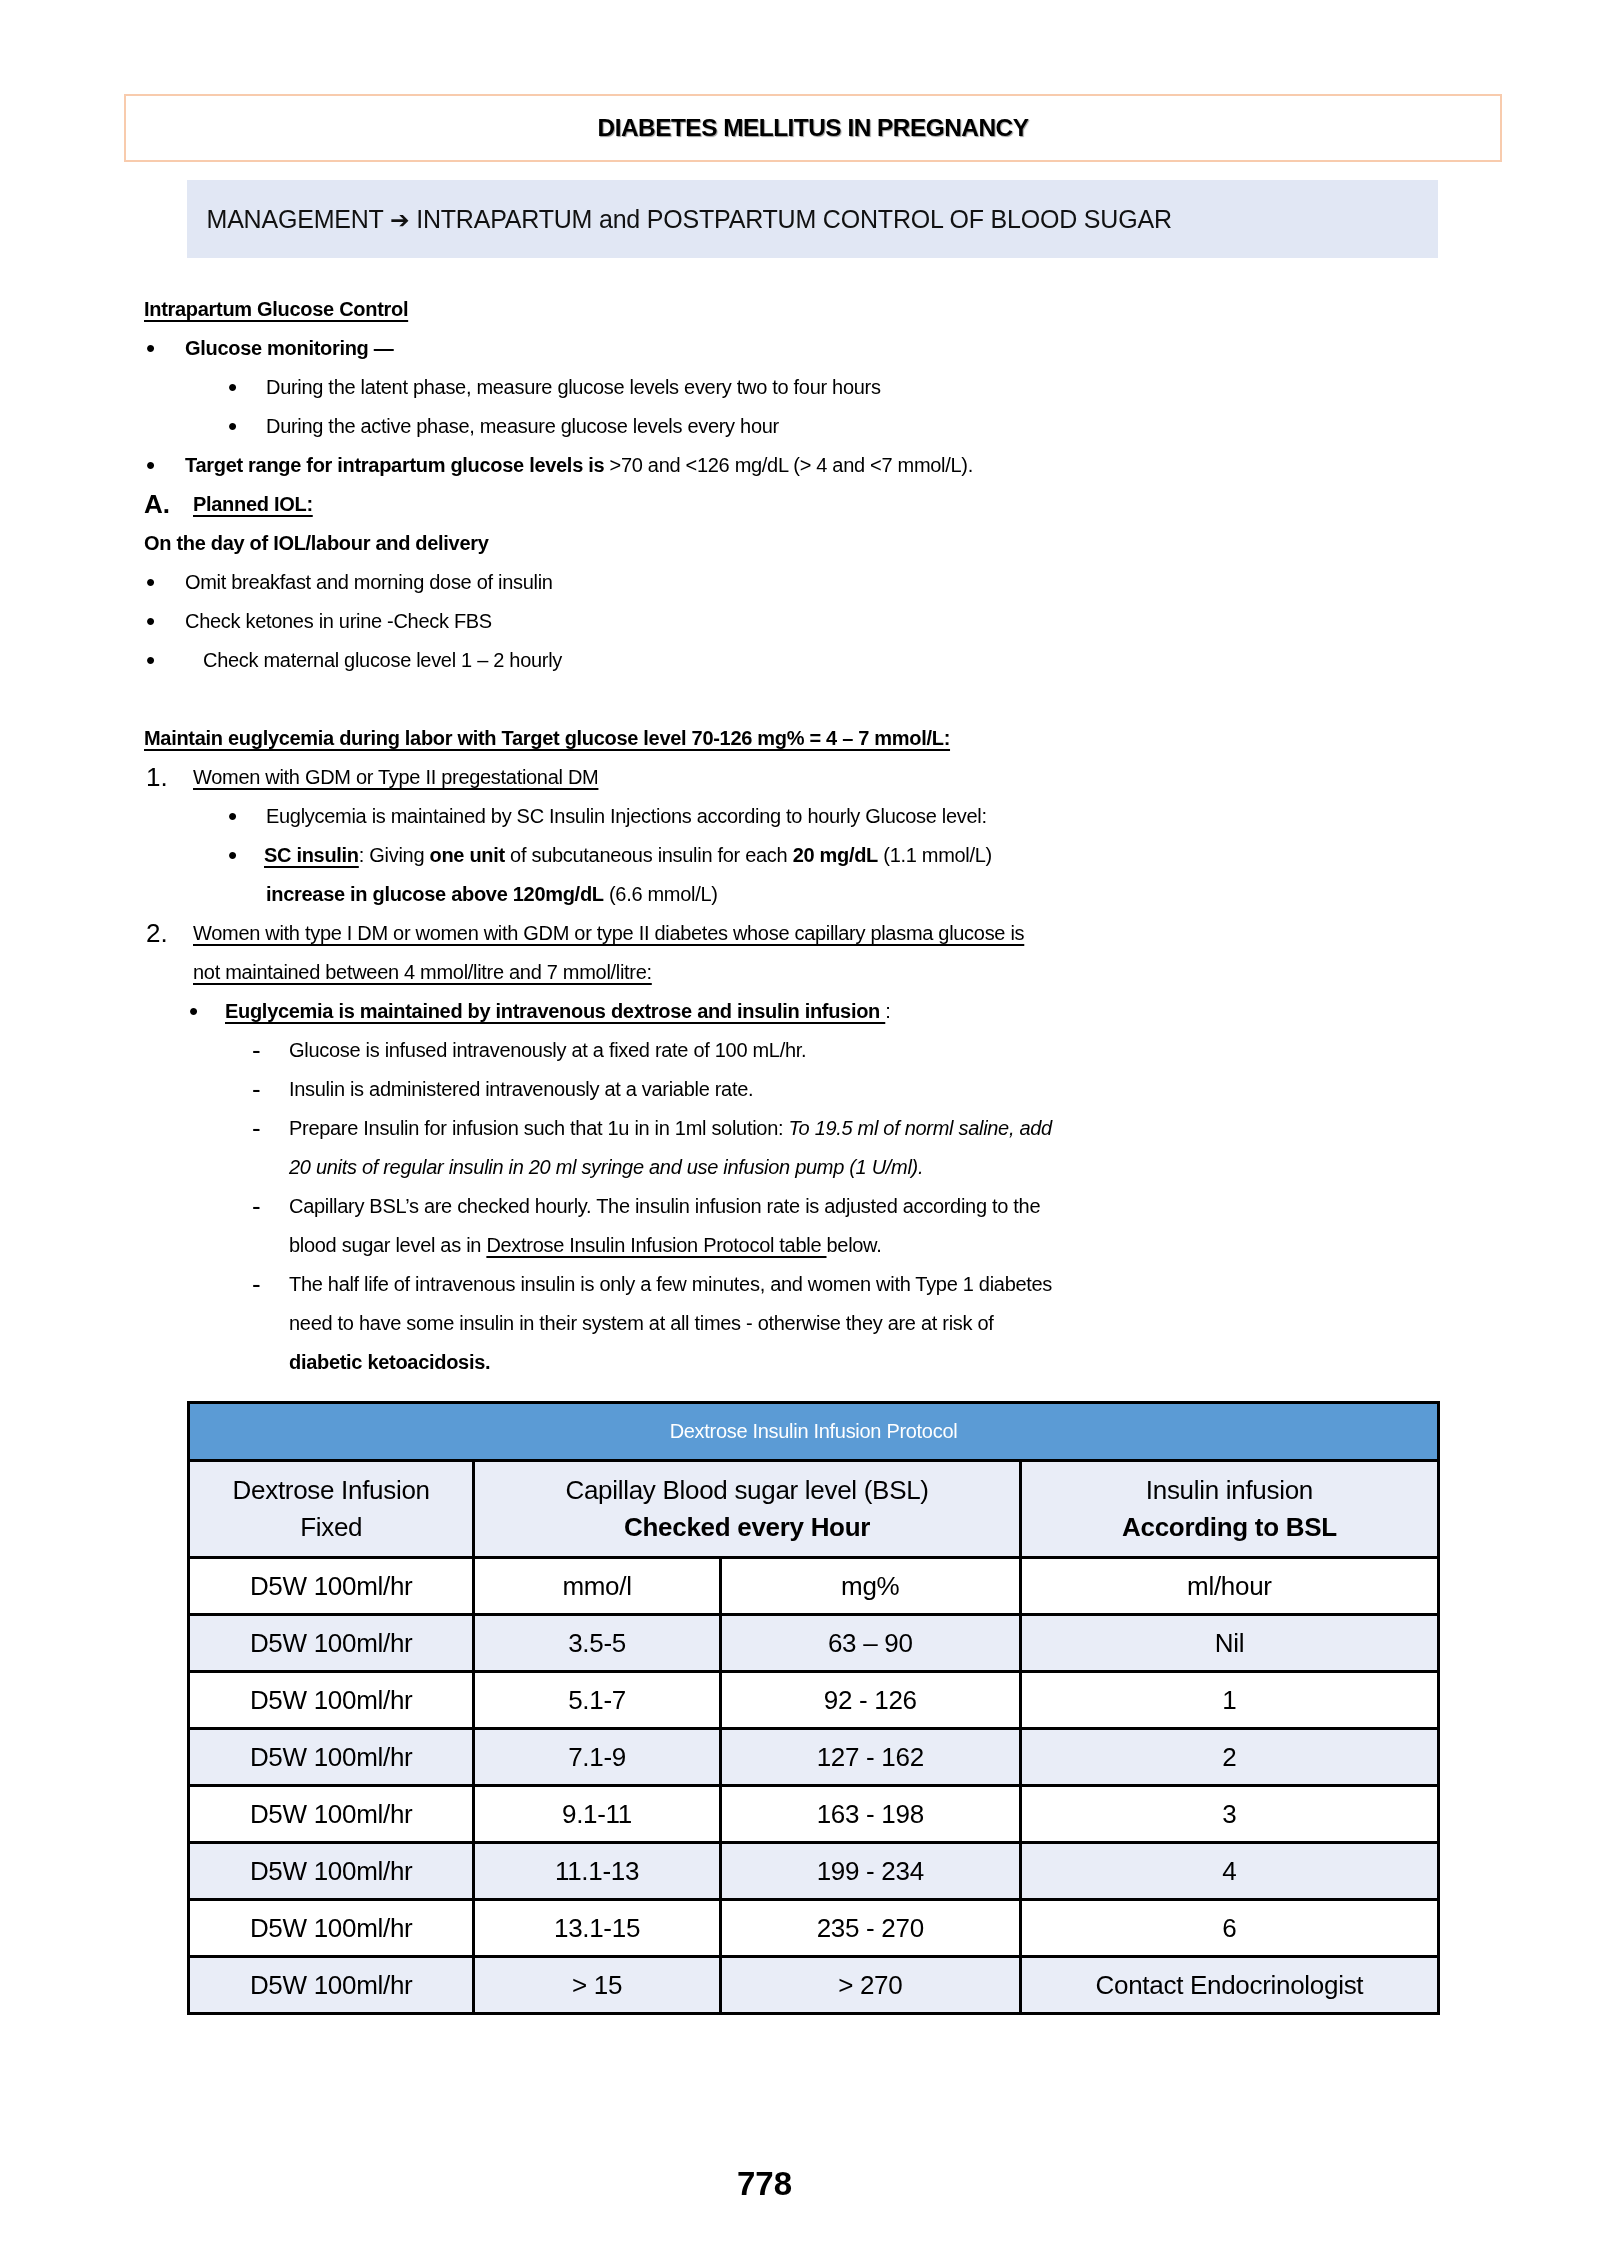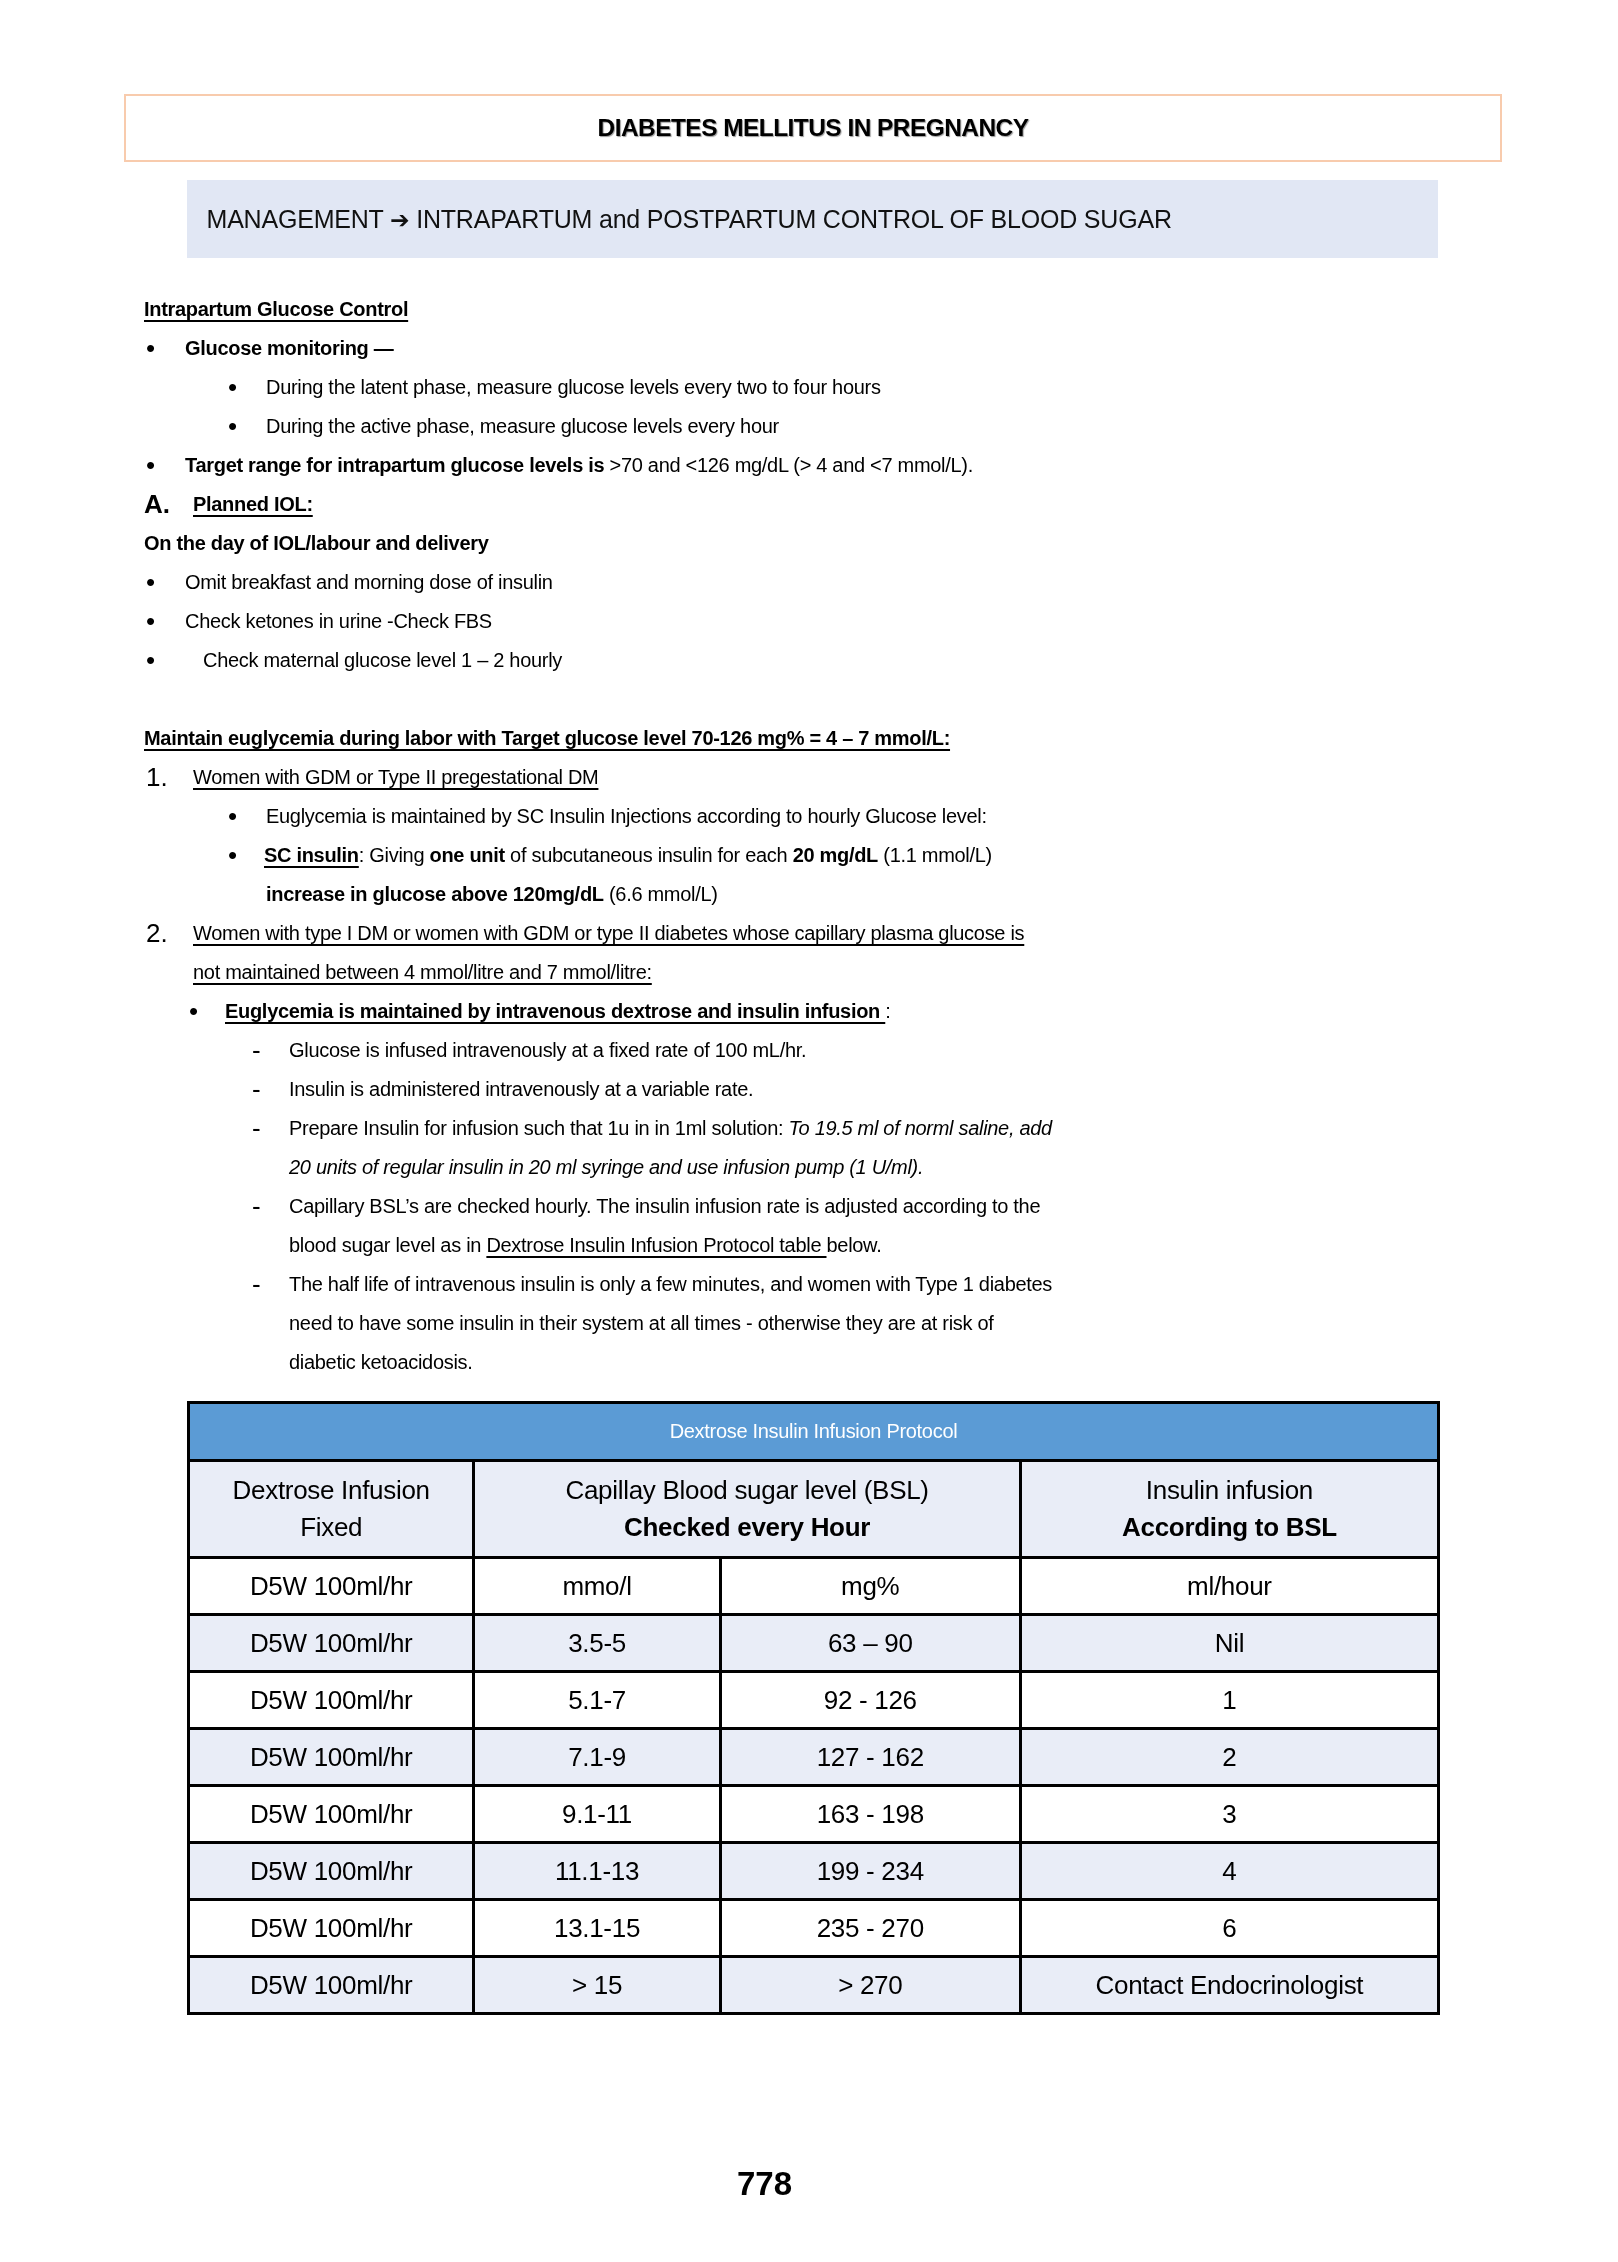--- a/index.html
+++ b/index.html
@@ -108,21 +108,21 @@
 
 <span class="mark" style="left:252px;top:1187px;">-</span>
 <div class="line" style="left:289px;top:1187px;">Capillary BSL’s are checked hourly. The insulin infusion rate is adjusted according to the</div>
 <div class="line" style="left:289px;top:1226px;">
   <span>blood sugar level as in </span><span class="u">Dextrose Insulin Infusion Protocol table </span><span>below.</span>
 </div>
 
 <span class="mark" style="left:252px;top:1265px;">-</span>
 <div class="line" style="left:289px;top:1265px;">The half life of intravenous insulin is only a few minutes, and women with Type 1 diabetes</div>
 <div class="line" style="left:289px;top:1304px;">need to have some insulin in their system at all times - otherwise they are at risk of</div>
-<div class="line" style="left:289px;top:1343px;">diabetic ketoacidosis.</div>
+<div class="line" style="left:289px;top:1343px;font-weight:bold;">diabetic ketoacidosis.</div>
 
 <table class="proto">
   <colgroup>
     <col style="width:286px">
       <col style="width:247px">
       <col style="width:301px">
       <col style="width:419px">
   </colgroup>
   <tbody>
       <tr class="caption-row">

